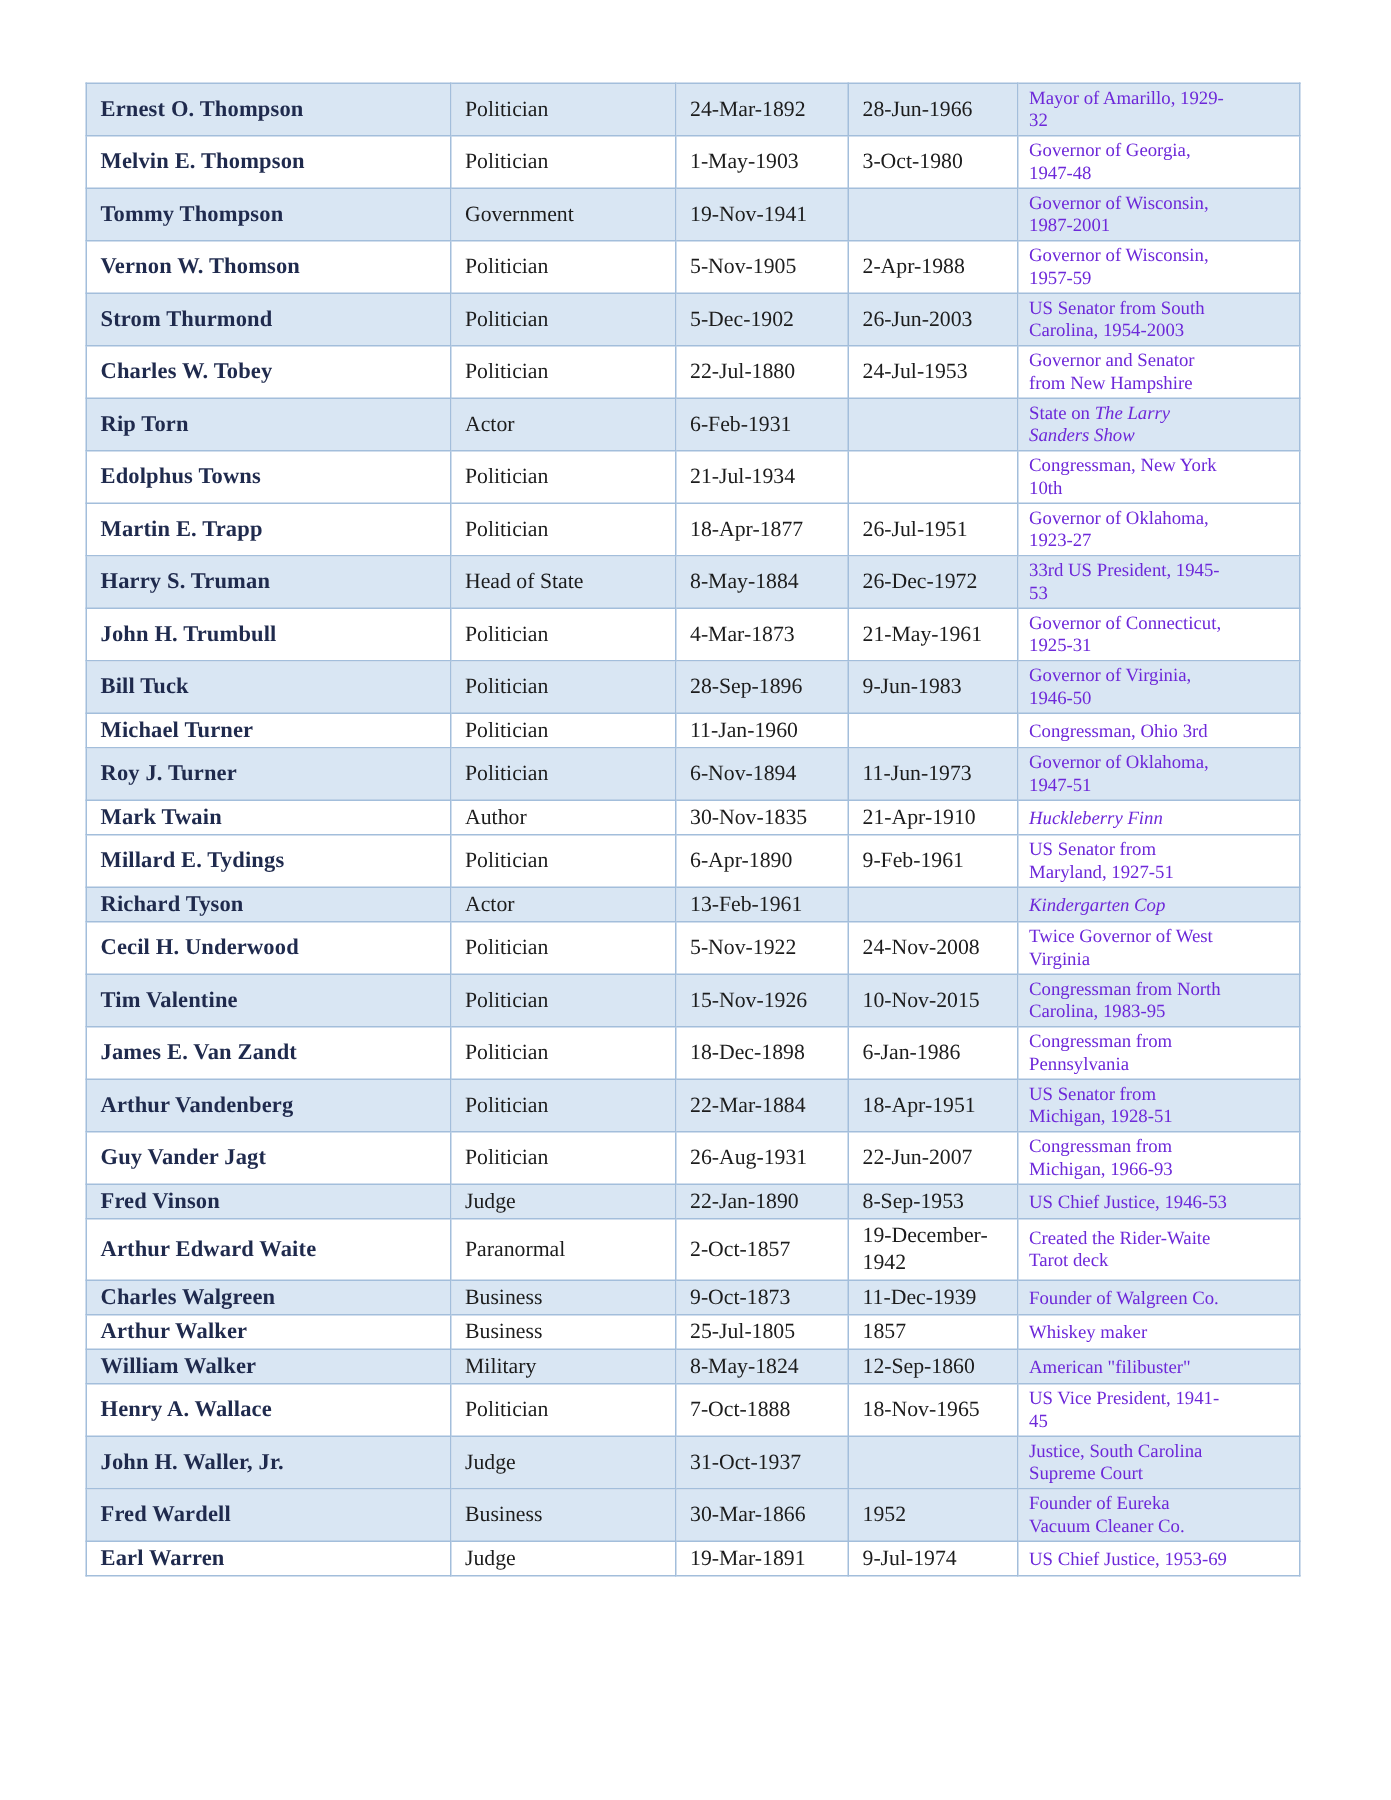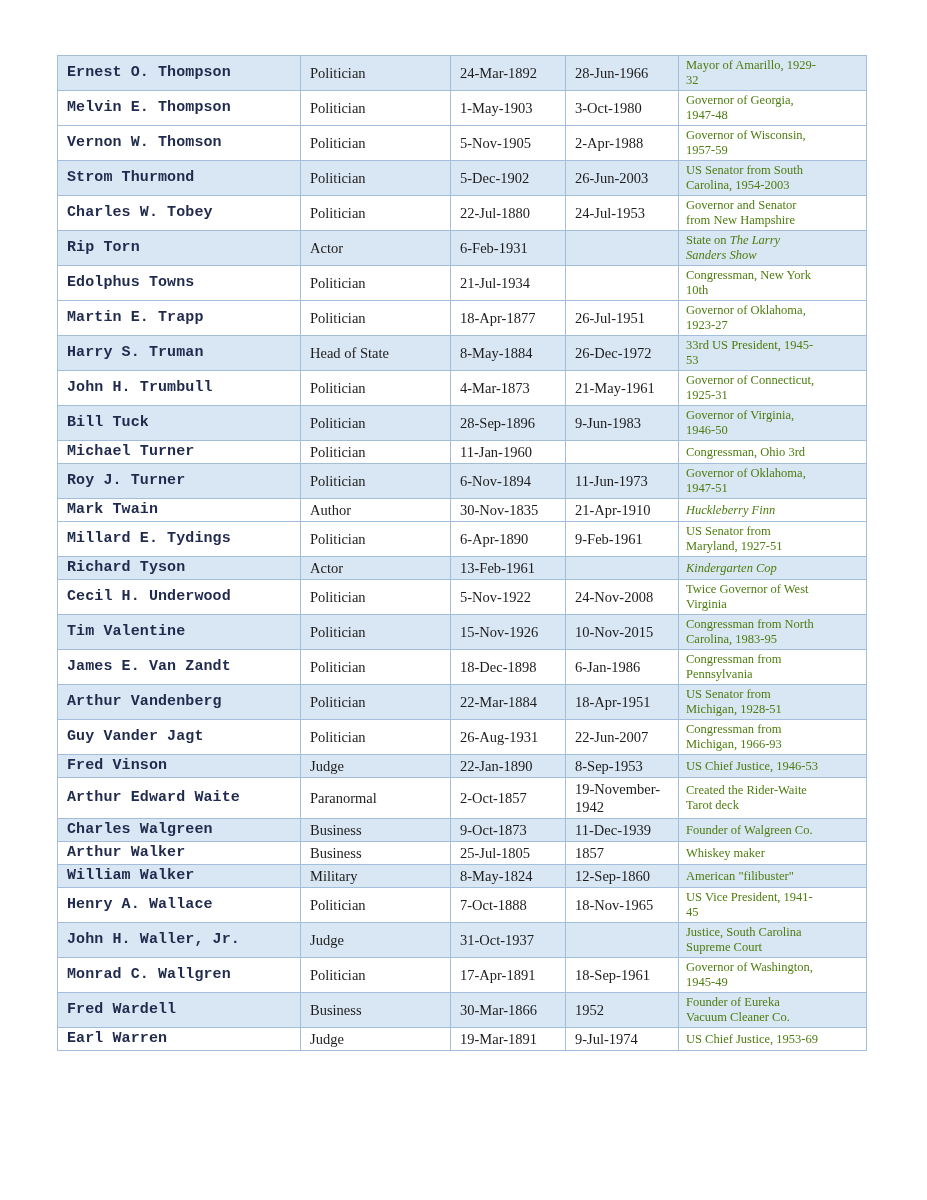--- a/index.html
+++ b/index.html
@@ -23,40 +23,40 @@
     table-layout: fixed;
   }
   table.people td {
     border: 1px solid #a3bedb;
     vertical-align: middle;
     overflow: hidden;
   }
   tr.band-on td  { background: #d9e6f3; }
   tr.band-off td { background: #ffffff; }
   td.name {
-    font-family: Liberation Mono, monospace;
+    font-family: Liberation Serif, serif;
     font-weight: 700;
     font-size: 15px;
     line-height: 18px;
     color: #1f2a4d;
     padding: 2px 6px 2px 9px;
     letter-spacing: 0.1px;
   }
   td.occ, td.date {
     font-family: "Liberation Serif", "DejaVu Serif", serif;
     font-size: 14.5px;
     line-height: 18px;
     color: #1c1c1c;
     padding: 2px 4px 2px 9px;
   }
   td.note {
     font-family: "Liberation Serif", "DejaVu Serif", serif;
     font-size: 12.5px;
     line-height: 15px;
-    color: #4d7c0f;
+    color: #6d28d9;
     padding: 2px 5px 2px 7px;
     white-space: pre-line;
   }
   td.note .it { font-style: italic; }
 </style>
 </head>
 <body>
 
 <div class="page">
   <table class="people">
@@ -77,20 +77,28 @@
 32</span></td>
         </tr>
         <tr class="band-off">
           <td class="name">Melvin E. Thompson</td>
           <td class="occ">Politician</td>
           <td class="date">1-May-1903</td>
           <td class="date">3-Oct-1980</td>
           <td class="note"><span>Governor of Georgia,
 1947-48</span></td>
         </tr>
+        <tr class="band-on">
+          <td class="name">Tommy Thompson</td>
+          <td class="occ">Government</td>
+          <td class="date">19-Nov-1941</td>
+          <td class="date"></td>
+          <td class="note"><span>Governor of Wisconsin,
+1987-2001</span></td>
+        </tr>
         <tr class="band-off">
           <td class="name">Vernon W. Thomson</td>
           <td class="occ">Politician</td>
           <td class="date">5-Nov-1905</td>
           <td class="date">2-Apr-1988</td>
           <td class="note"><span>Governor of Wisconsin,
 1957-59</span></td>
         </tr>
         <tr class="band-on">
           <td class="name">Strom Thurmond</td>
@@ -237,21 +245,21 @@
           <td class="name">Fred Vinson</td>
           <td class="occ">Judge</td>
           <td class="date">22-Jan-1890</td>
           <td class="date">8-Sep-1953</td>
           <td class="note"><span>US Chief Justice, 1946-53</span></td>
         </tr>
         <tr class="band-off">
           <td class="name">Arthur Edward Waite</td>
           <td class="occ">Paranormal</td>
           <td class="date">2-Oct-1857</td>
-          <td class="date">19-November-1942</td>
+          <td class="date">19-December-1942</td>
           <td class="note"><span>Created the Rider-Waite
 Tarot deck</span></td>
         </tr>
         <tr class="band-on">
           <td class="name">Charles Walgreen</td>
           <td class="occ">Business</td>
           <td class="date">9-Oct-1873</td>
           <td class="date">11-Dec-1939</td>
           <td class="note"><span>Founder of Walgreen Co.</span></td>
         </tr>
@@ -277,28 +285,20 @@
           <td class="note"><span>US Vice President, 1941-
 45</span></td>
         </tr>
         <tr class="band-on">
           <td class="name">John H. Waller, Jr.</td>
           <td class="occ">Judge</td>
           <td class="date">31-Oct-1937</td>
           <td class="date"></td>
           <td class="note"><span>Justice, South Carolina
 Supreme Court</span></td>
-        </tr>
-        <tr class="band-off">
-          <td class="name">Monrad C. Wallgren</td>
-          <td class="occ">Politician</td>
-          <td class="date">17-Apr-1891</td>
-          <td class="date">18-Sep-1961</td>
-          <td class="note"><span>Governor of Washington,
-1945-49</span></td>
         </tr>
         <tr class="band-on">
           <td class="name">Fred Wardell</td>
           <td class="occ">Business</td>
           <td class="date">30-Mar-1866</td>
           <td class="date">1952</td>
           <td class="note"><span>Founder of Eureka
 Vacuum Cleaner Co.</span></td>
         </tr>
         <tr class="band-off">

